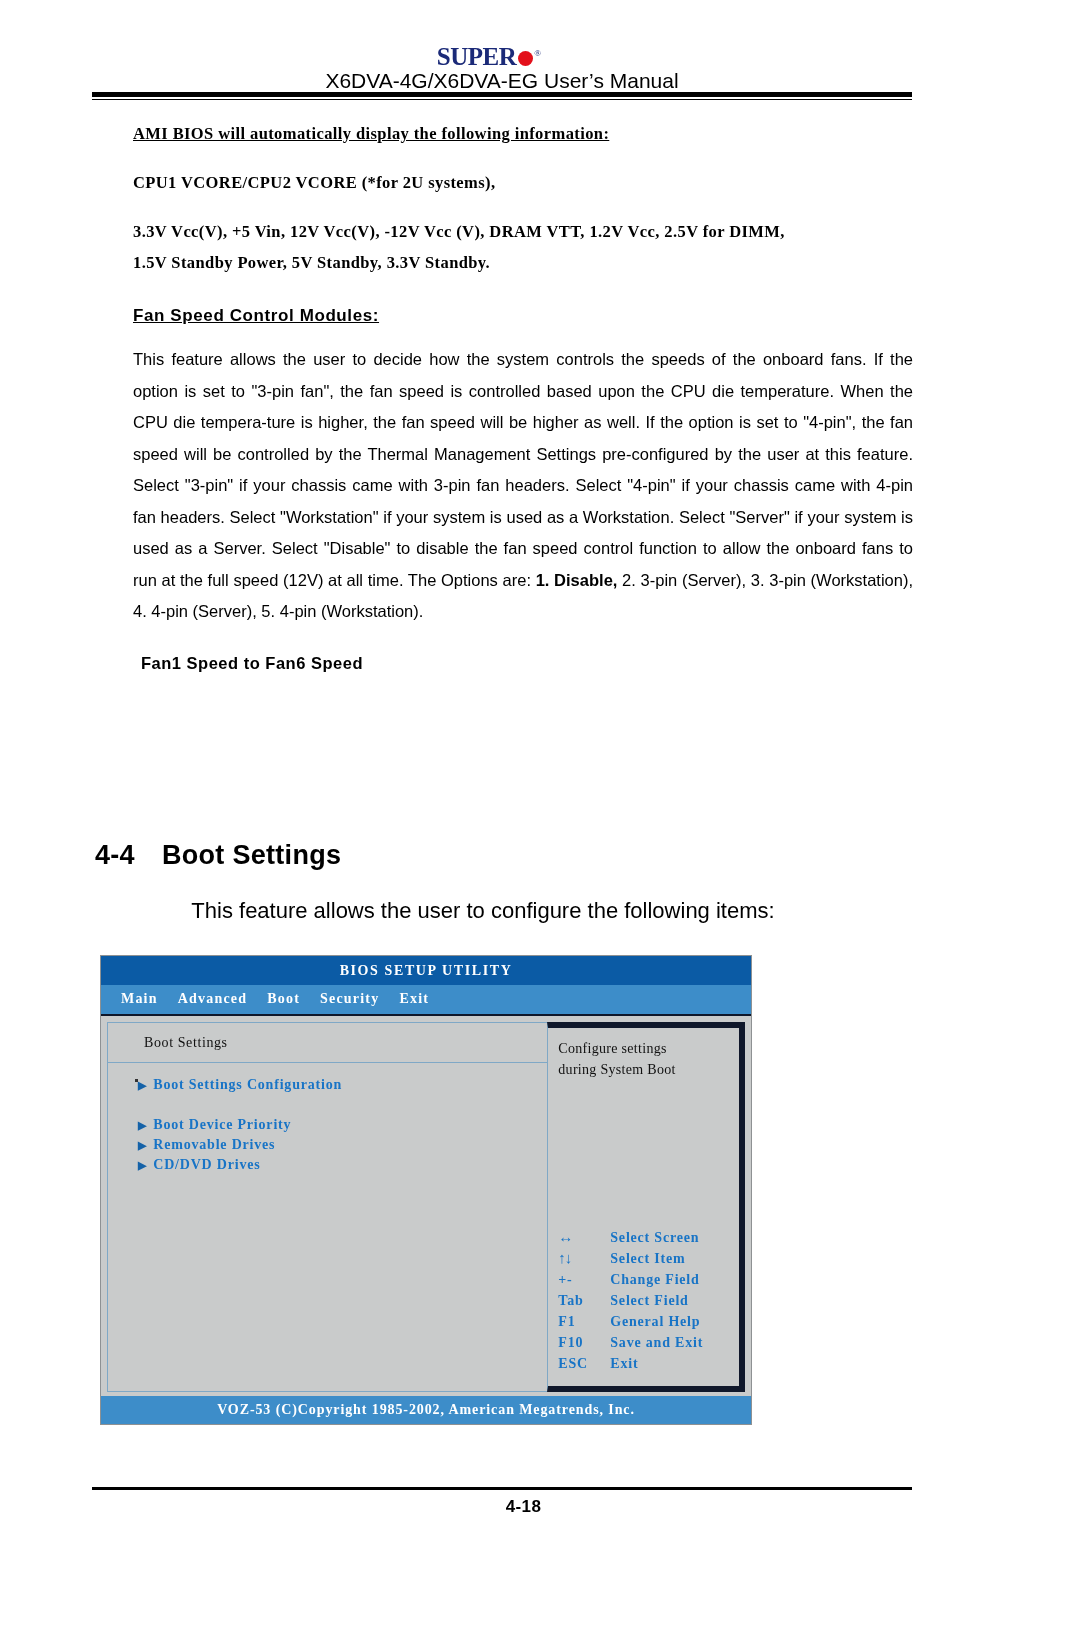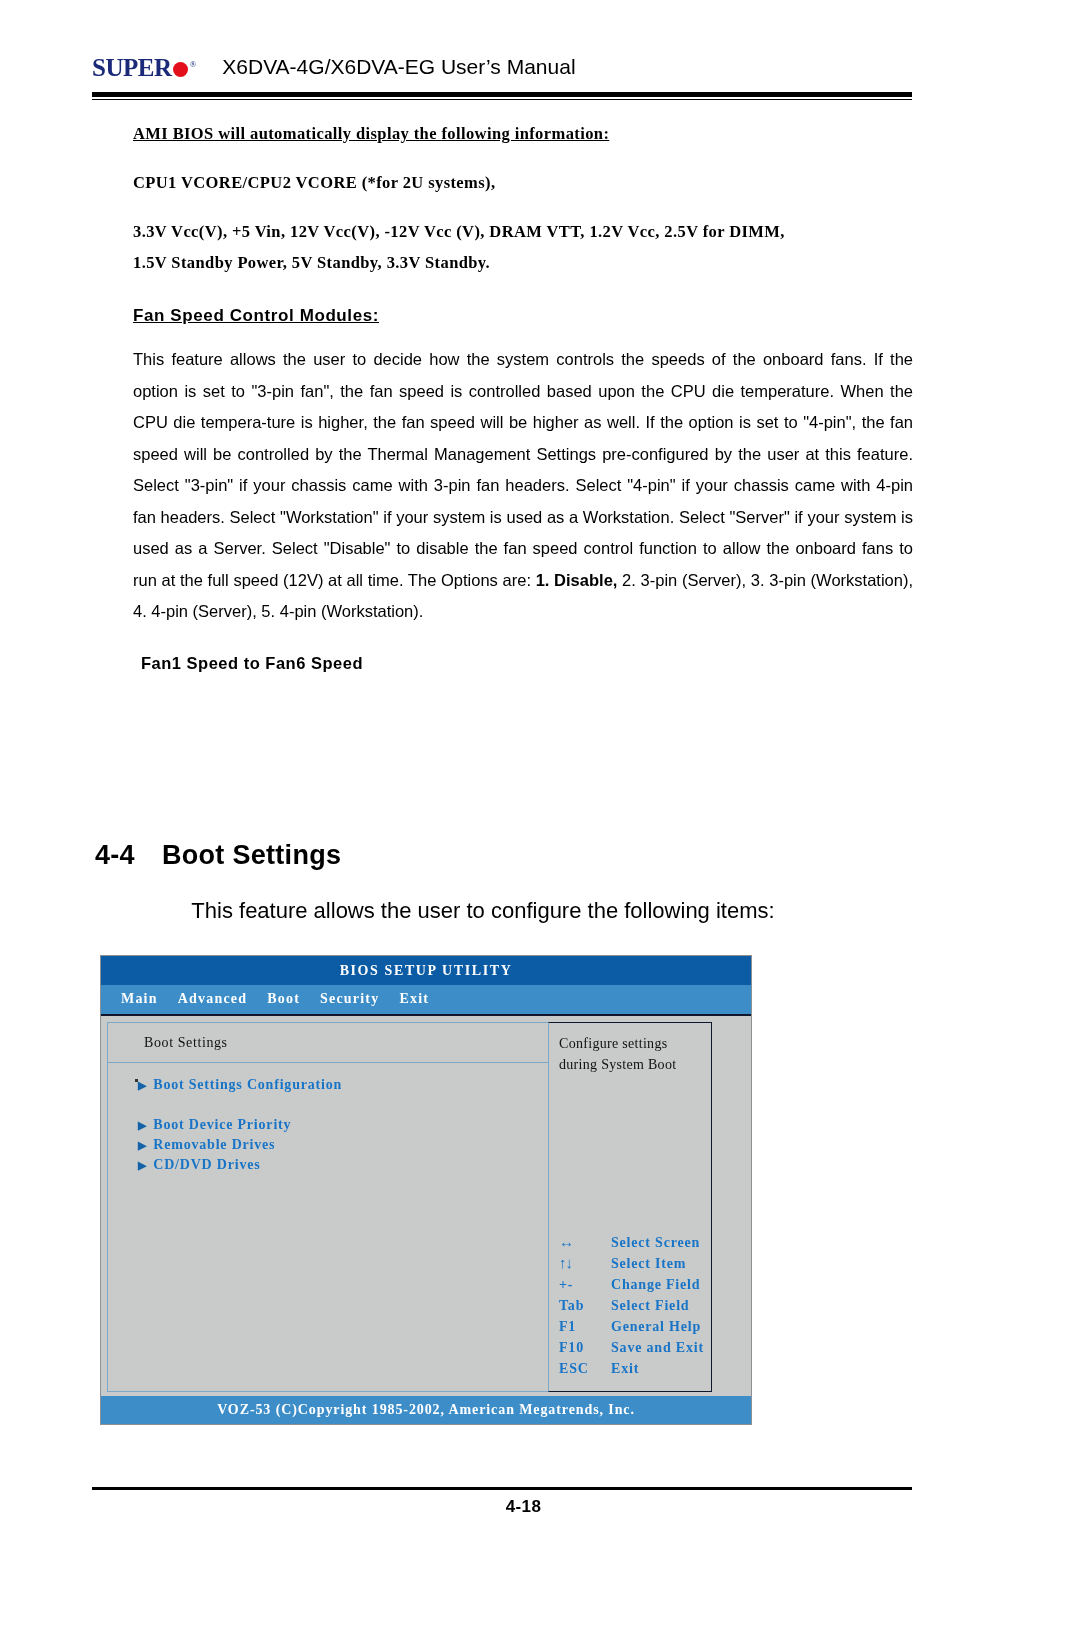--- a/index.html
+++ b/index.html
@@ -24,20 +24,21 @@
 
   
   .header {
     position: absolute;
     left: 92px;
     top: 44px;
     width: 820px;
     height: 46px;
     display: flex;
     align-items: center;
+    flex-direction: column;
   }
   .logo {
     display: flex;
     align-items: baseline;
     margin-right: 26px;
     white-space: nowrap;
   }
   .logo-text {
     font-family: "Liberation Serif", serif;
     font-weight: bold;
@@ -225,22 +226,22 @@
   .tick {
     position: absolute;
     left: 27px;
     top: 56px;
     width: 3px;
     height: 3px;
     background: #333;
   }
   .spacer-row { height: 20px; }
   .bios-right {
-    width: 164px;
-    border: 1px solid #0f172a;
+    width: 198px;
+    border: 6px solid #0f172a;
     border-left: 1px solid #7fa8c6;
     background: #c9cbcb;
     position: relative;
     padding: 10px 4px 0 10px;
     box-sizing: border-box;
   }
   .bios-help-text {
     font-size: 14px;
     color: #111;
     line-height: 21px;

